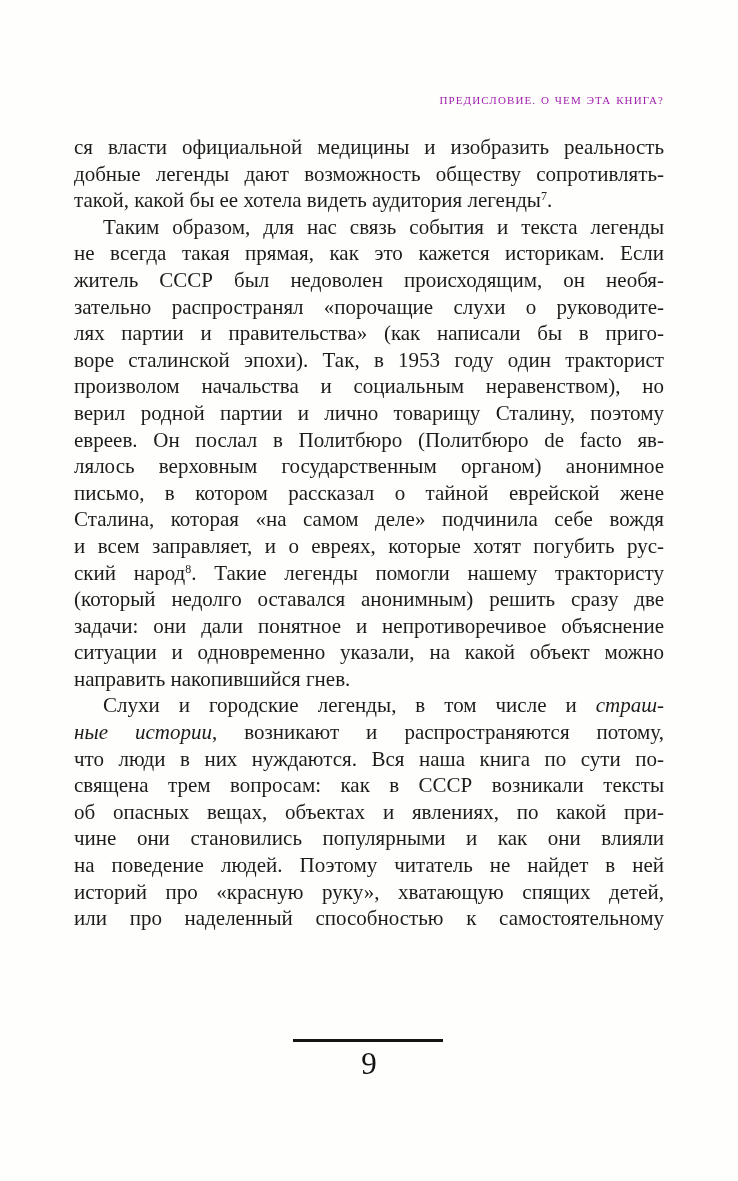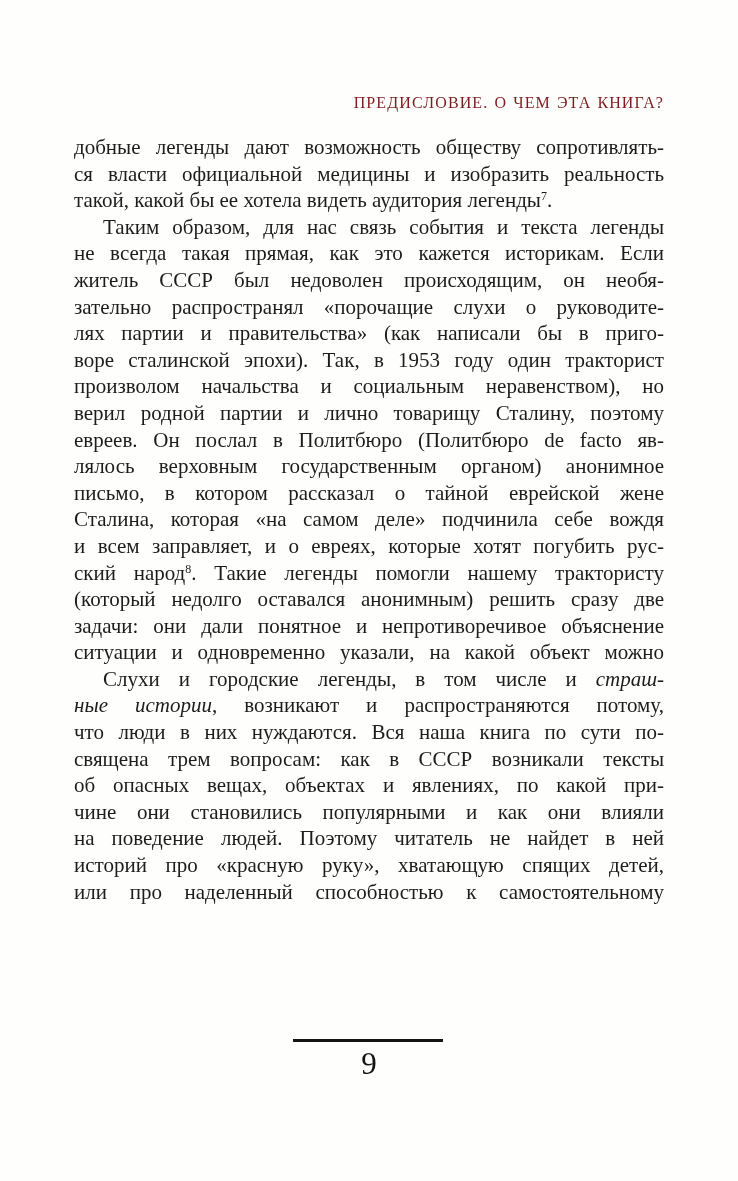--- a/index.html
+++ b/index.html
@@ -14,24 +14,24 @@
     background: #fefefd;
     overflow: hidden;
     font-family: "Liberation Serif", "DejaVu Serif", serif;
   }
   .running-header {
     position: absolute;
     top: 94px;
     left: 74px;
     width: 590px;
     text-align: right;
-    font-size: 16px;
+    font-size: 11px;
     letter-spacing: 1.1px;
     word-spacing: 1px;
-    color: #7f1d1d;
+    color: #a21caf;
     text-transform: uppercase;
   }
   .body-text {
     position: absolute;
     top: 134px;
     left: 74px;
     width: 590px;
     font-size: 21px;
     line-height: 26.6px;
     color: #1c1c1c;
@@ -76,40 +76,41 @@
     color: #141414;
   }
 </style>
 </head>
 <body>
 
 <div class="page">
   <div class="running-header">ПРЕДИСЛОВИЕ. О ЧЕМ ЭТА КНИГА?</div>
 
   <div class="body-text">
+      <div class="line"><span>ся власти официальной медицины и изобразить реальность</span></div>
       <div class="line"><span>добные легенды дают возможность обществу сопротивлять-</span></div>
-      <div class="line"><span>ся власти официальной медицины и изобразить реальность</span></div>
       <div class="line last"><span>такой, какой бы ее хотела видеть аудитория легенды</span><sup>7</sup><span>.</span></div>
       <div class="line indent"><span>Таким образом, для нас связь события и текста легенды</span></div>
       <div class="line"><span>не всегда такая прямая, как это кажется историкам. Если</span></div>
       <div class="line"><span>житель СССР был недоволен происходящим, он необя-</span></div>
       <div class="line"><span>зательно распространял «порочащие слухи о руководите-</span></div>
       <div class="line"><span>лях партии и правительства» (как написали бы в приго-</span></div>
       <div class="line"><span>воре сталинской эпохи). Так, в 1953 году один тракторист</span></div>
       <div class="line"><span>произволом начальства и социальным неравенством), но</span></div>
       <div class="line"><span>верил родной партии и лично товарищу Сталину, поэтому</span></div>
       <div class="line"><span>евреев. Он послал в Политбюро (Политбюро de facto яв-</span></div>
       <div class="line"><span>лялось верховным государственным органом) анонимное</span></div>
       <div class="line"><span>письмо, в котором рассказал о тайной еврейской жене</span></div>
       <div class="line"><span>Сталина, которая «на самом деле» подчинила себе вождя</span></div>
       <div class="line"><span>и всем заправляет, и о евреях, которые хотят погубить рус-</span></div>
       <div class="line"><span>ский народ</span><sup>8</sup><span>. Такие легенды помогли нашему трактористу</span></div>
       <div class="line"><span>(который недолго оставался анонимным) решить сразу две</span></div>
       <div class="line"><span>задачи: они дали понятное и непротиворечивое объяснение</span></div>
       <div class="line"><span>ситуации и одновременно указали, на какой объект можно</span></div>
+      <div class="line last"><span>направить накопившийся гнев.</span></div>
       <div class="line indent"><span>Слухи и городские легенды, в том числе и </span><em>страш-</em></div>
       <div class="line"><em>ные истории</em><span>, возникают и распространяются потому,</span></div>
       <div class="line"><span>что люди в них нуждаются. Вся наша книга по сути по-</span></div>
       <div class="line"><span>священа трем вопросам: как в СССР возникали тексты</span></div>
       <div class="line"><span>об опасных вещах, объектах и явлениях, по какой при-</span></div>
       <div class="line"><span>чине они становились популярными и как они влияли</span></div>
       <div class="line"><span>на поведение людей. Поэтому читатель не найдет в ней</span></div>
       <div class="line"><span>историй про «красную руку», хватающую спящих детей,</span></div>
       <div class="line"><span>или про наделенный способностью к самостоятельному</span></div>
     </div>

